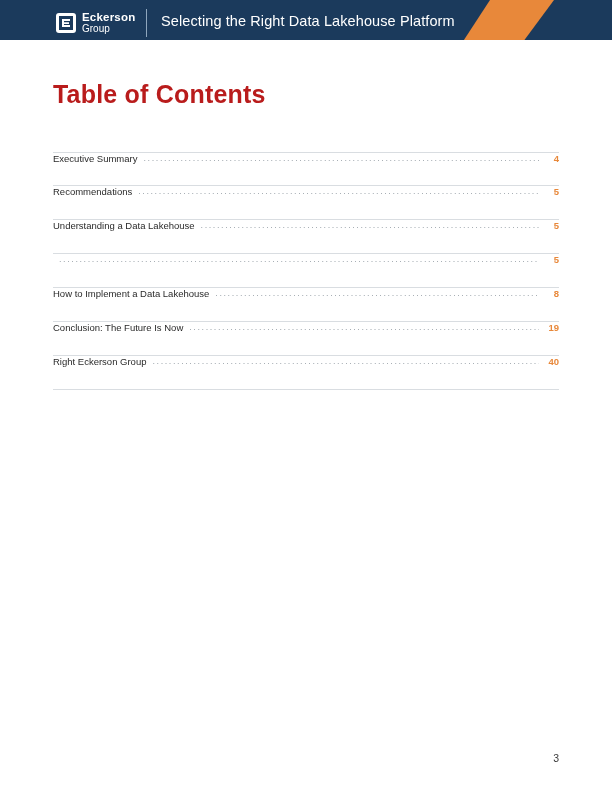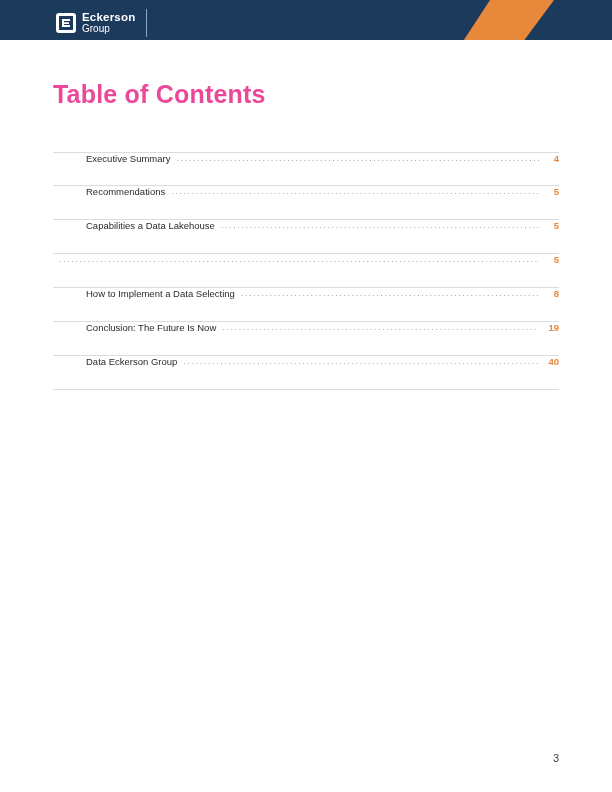--- a/index.html
+++ b/index.html
@@ -104,21 +104,21 @@
     letter-spacing: 0.1px;
   }
 
   
   .page-title {
     position: absolute;
     top: 80px;
     left: 53px;
     font-size: 25px;
     font-weight: bold;
-    color: #ec4899;
+    color: #b91c1c;
     letter-spacing: 0.2px;
   }
 
   
   .toc {
     position: absolute;
     top: 152px;
     left: 53px;
     width: 506px;
   }
@@ -130,21 +130,20 @@
     box-sizing: border-box;
   }
   .toc-row:first-child {
     border-top: 1px solid #d9dde1;
   }
   .toc-label {
     font-size: 9.5px;
     color: #2a2a2a;
     white-space: nowrap;
     padding-bottom: 2px;
-    margin-left: 33px;
   }
   .toc-dots {
     flex: 1;
     margin: 0 4px 0 6px;
     overflow: hidden;
     white-space: nowrap;
     color: #9aa2a9;
     font-size: 9px;
     letter-spacing: 1.6px;
     position: relative;
@@ -183,62 +182,63 @@
         <path d="M3 3 H11 V5 H5 V6.2 H10 V8 H5 V9 H11 V11 H3 Z" fill="#ffffff"></path>
       </svg>
     </span>
     <span class="logo-text">
       <span class="l1">Eckerson</span>
       <span class="l2">Group</span>
     </span>
   </div>
 
   <div class="header-divider"></div>
+  <div class="header-title">Selecting the Right Data Lakehouse Platform</div>
 </div>
 
 <div class="page-title">Table of Contents</div>
 
 <div class="toc">
 
   <div class="toc-row">
     <span class="toc-label">Executive Summary</span>
     <span class="toc-dots">.........................................................................................................................................................................................................</span>
     <span class="toc-page">4</span>
   </div>
 
   <div class="toc-row">
     <span class="toc-label">Recommendations</span>
     <span class="toc-dots">.........................................................................................................................................................................................................</span>
     <span class="toc-page">5</span>
   </div>
 
   <div class="toc-row">
-    <span class="toc-label">Capabilities a Data Lakehouse</span>
+    <span class="toc-label">Understanding a Data Lakehouse</span>
     <span class="toc-dots">.........................................................................................................................................................................................................</span>
     <span class="toc-page">5</span>
   </div>
 
   <div class="toc-row">
     <span class="toc-dots">.........................................................................................................................................................................................................</span>
     <span class="toc-page">5</span>
   </div>
 
   <div class="toc-row">
-    <span class="toc-label">How to Implement a Data Selecting</span>
+    <span class="toc-label">How to Implement a Data Lakehouse</span>
     <span class="toc-dots">.........................................................................................................................................................................................................</span>
     <span class="toc-page">8</span>
   </div>
 
   <div class="toc-row">
     <span class="toc-label">Conclusion: The Future Is Now</span>
     <span class="toc-dots">.........................................................................................................................................................................................................</span>
     <span class="toc-page">19</span>
   </div>
 
   <div class="toc-row">
-    <span class="toc-label">Data Eckerson Group</span>
+    <span class="toc-label">Right Eckerson Group</span>
     <span class="toc-dots">.........................................................................................................................................................................................................</span>
     <span class="toc-page">40</span>
   </div>
 
 </div>
 
 <div class="page-number">3</div>
 
 </body></html>

